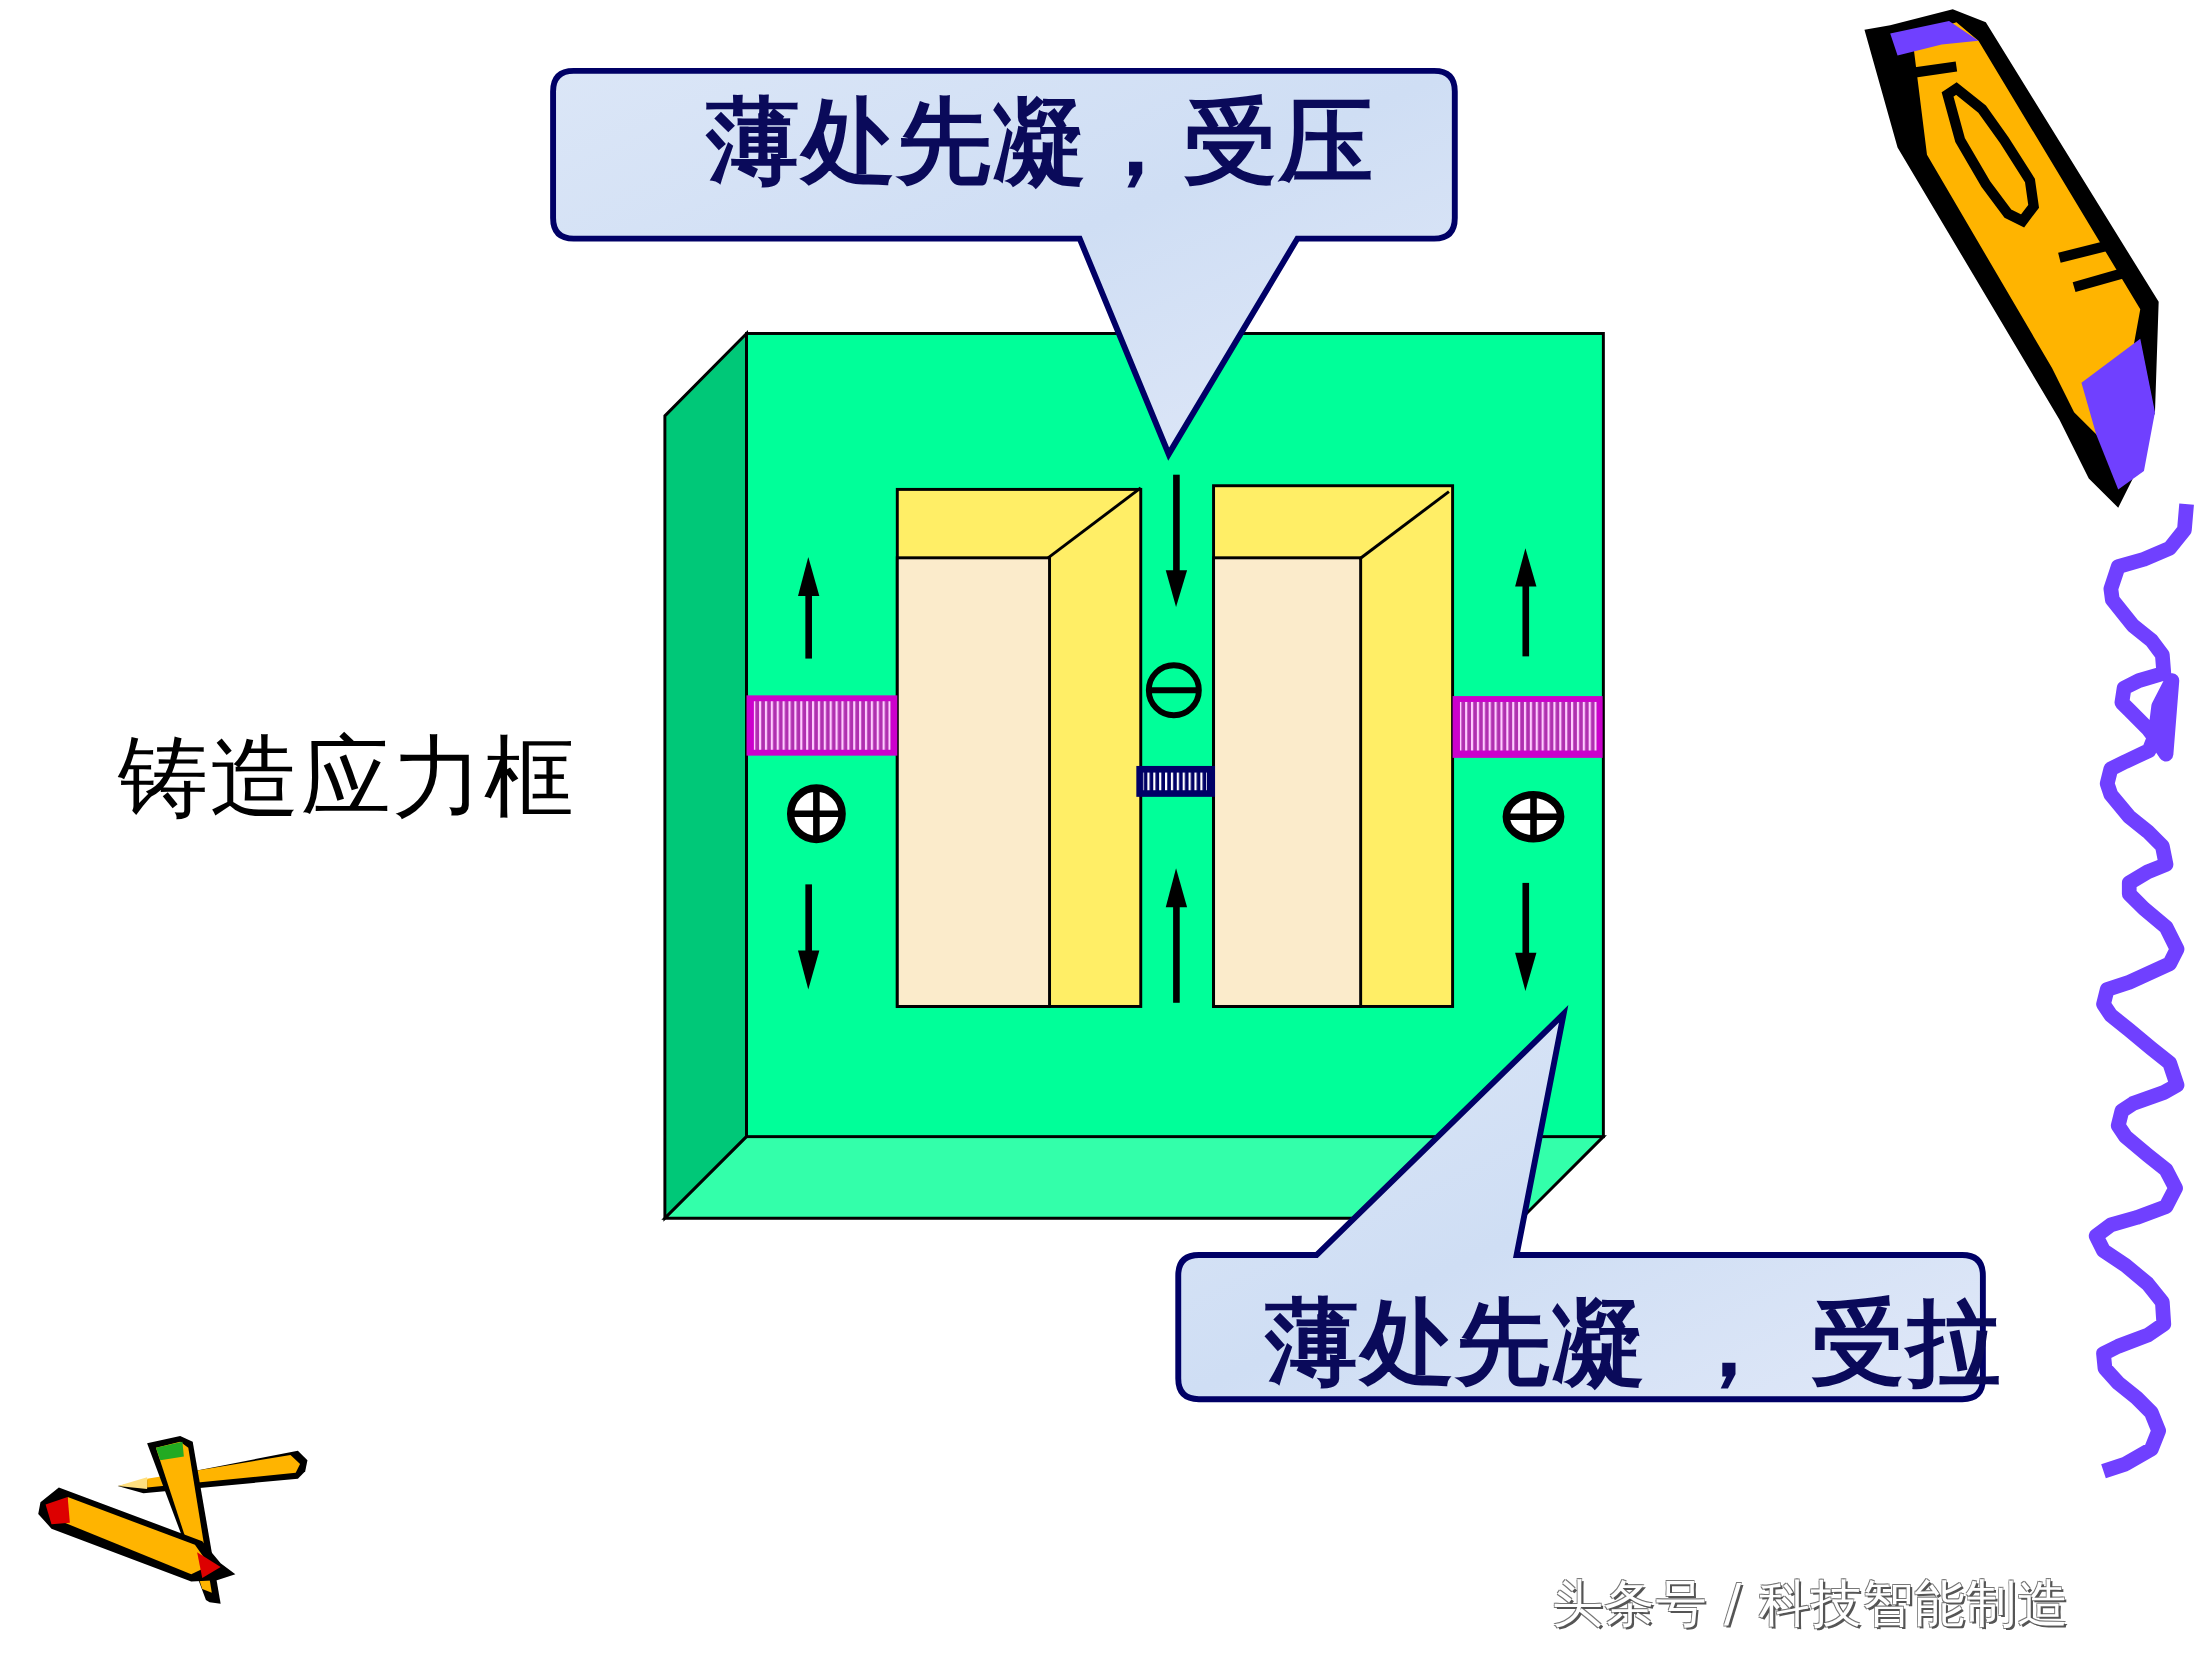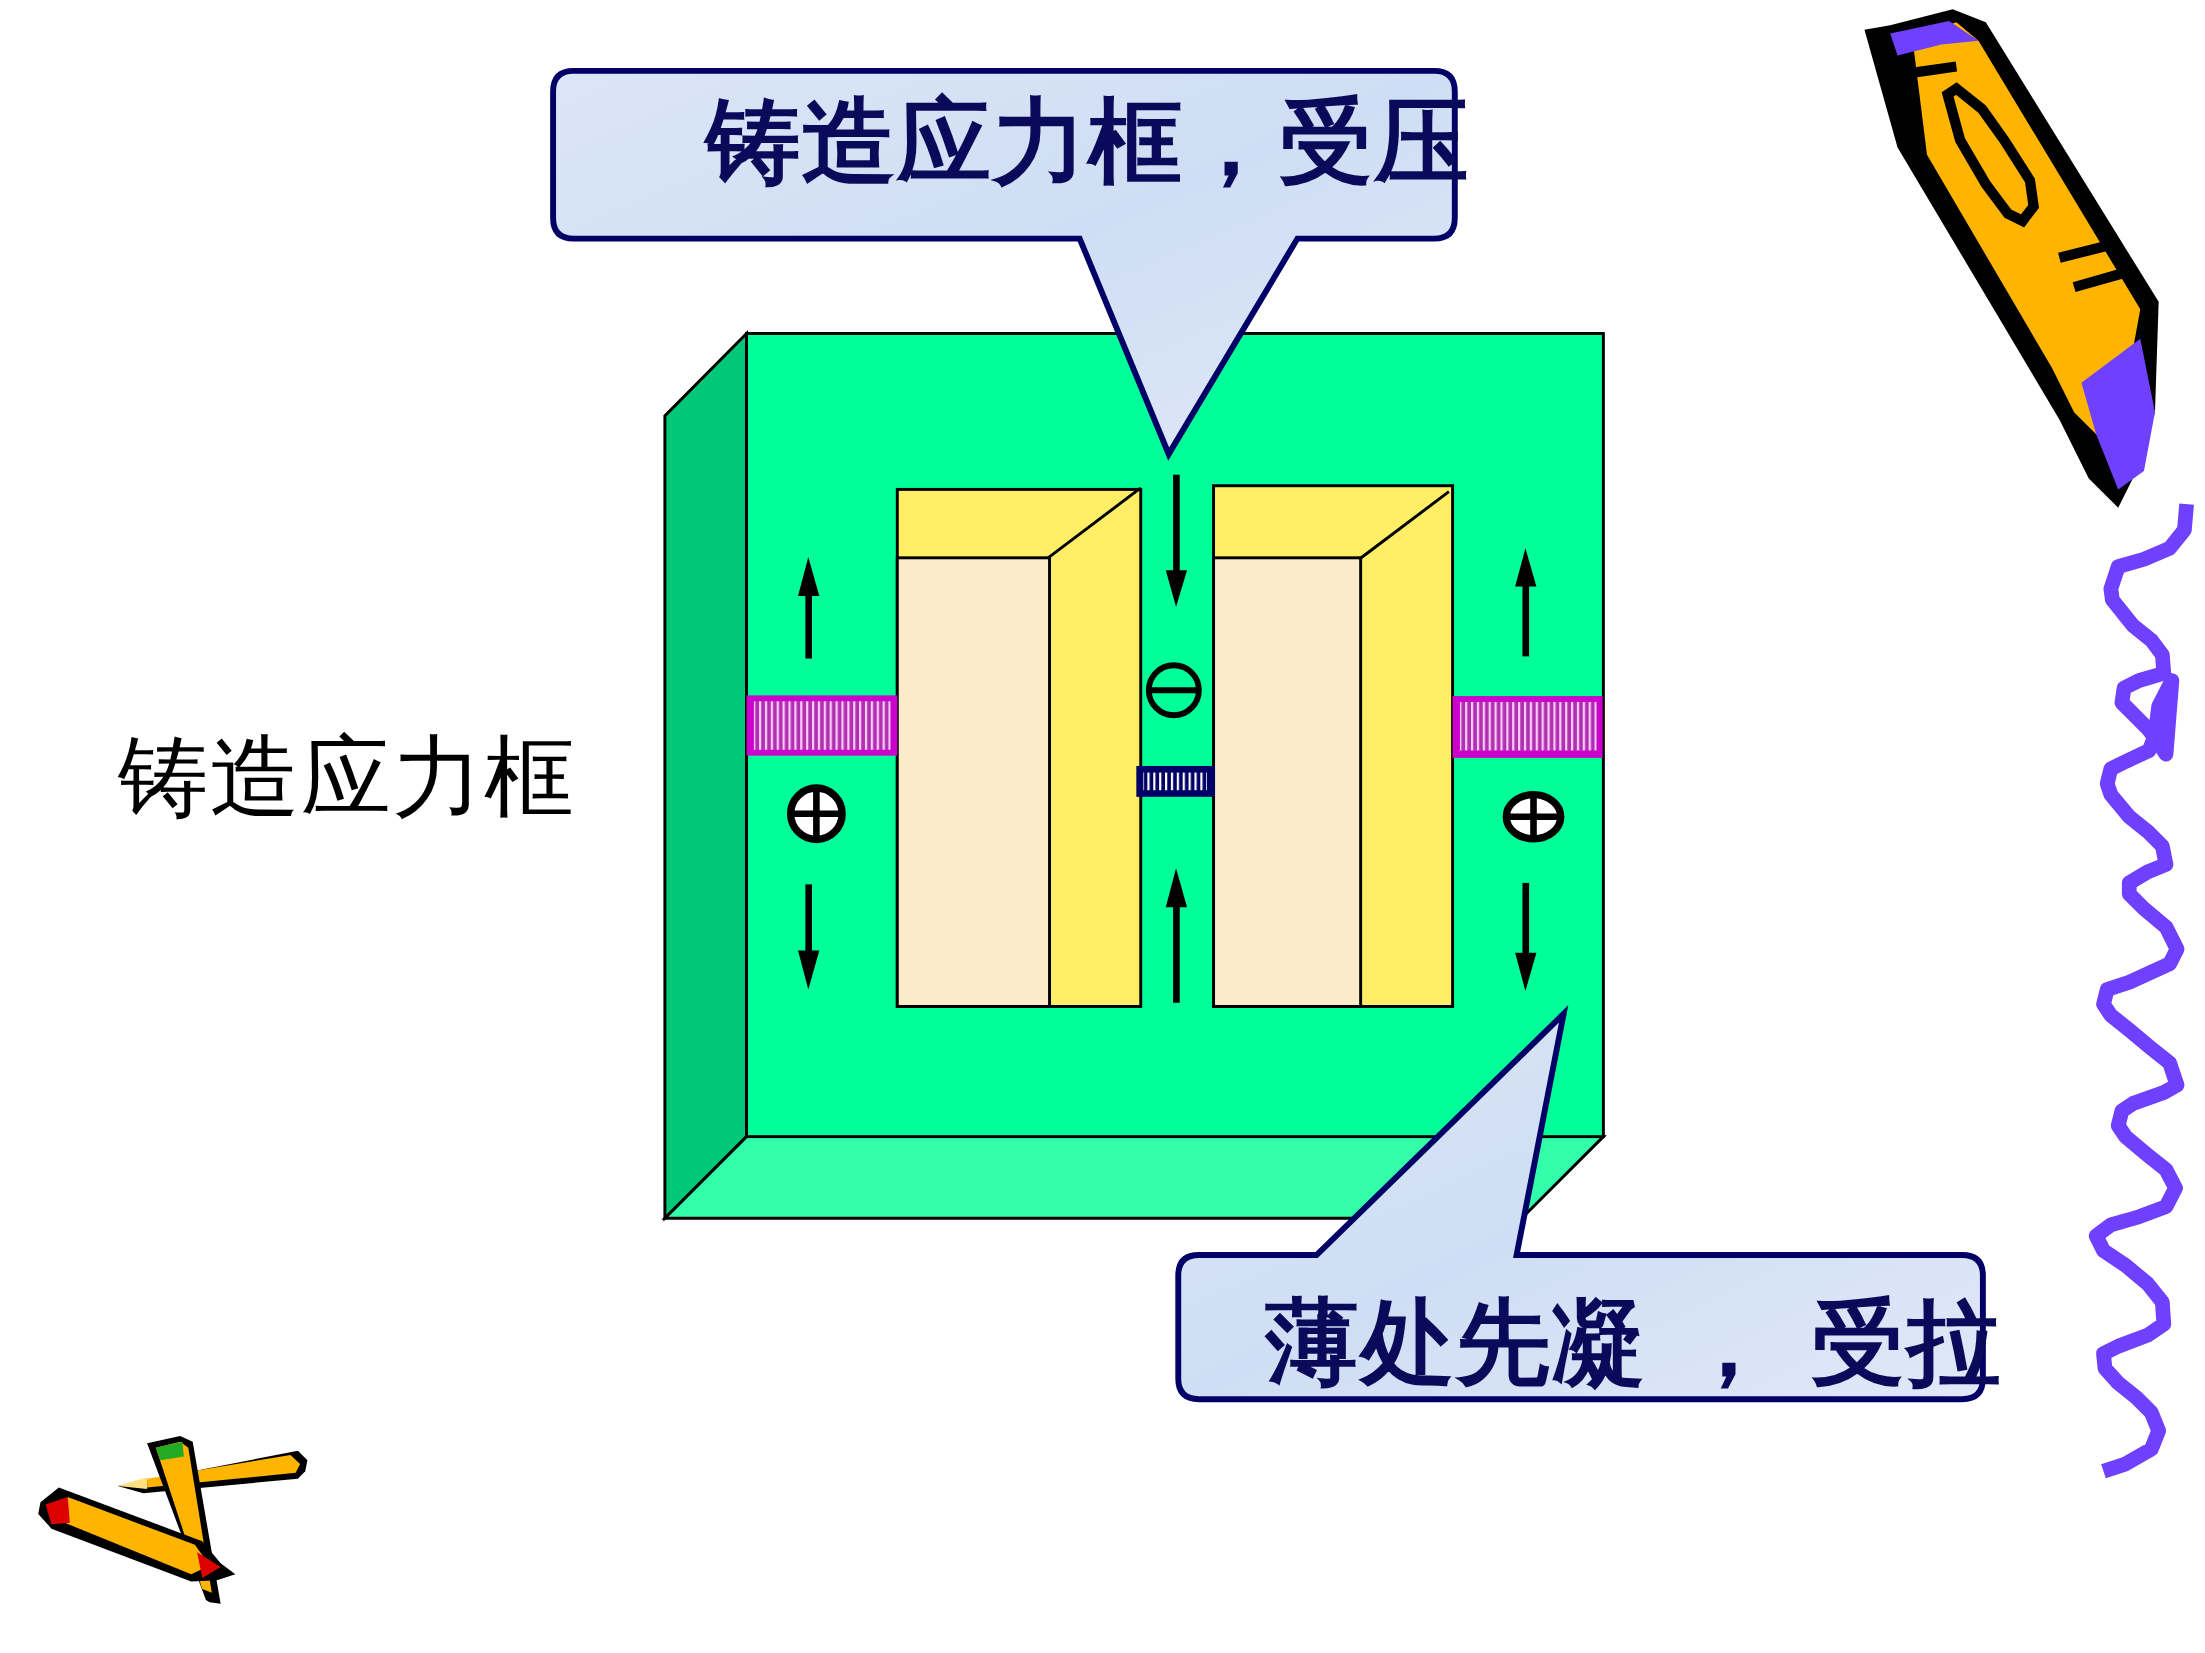--- a/index.html
+++ b/index.html
@@ -155,16 +155,17 @@
       <polygon points="212,1968 248,1960 250,1980 218,1985" fill="#22aa22"></polygon>
 
       <polygon points="55,2042 80,2022 275,2095 300,2125 320,2140 295,2148 260,2150 70,2078 52,2058" fill="#000"></polygon>
       <polygon points="92,2035 265,2100 285,2128 260,2140 88,2070" fill="#ffb400"></polygon>
       <polygon points="62,2045 92,2035 95,2070 70,2072" fill="#dd0000"></polygon>
       <polygon points="268,2110 300,2130 275,2145" fill="#dd0000"></polygon>
     </g>
   </svg>
 
   <div class="txt side-label">铸造应力框</div>
-  <div class="txt callout-text callout-top">铸造应力框，受压</div>
+  <div class="txt callout-text callout-top">薄处先凝，受压</div>
   <div class="txt callout-text callout-bottom">薄处先凝 ， 受拉</div>
+  <div class="txt watermark">头条号 / 科技智能制造</div>
 </div>
 
 
 </body></html>

